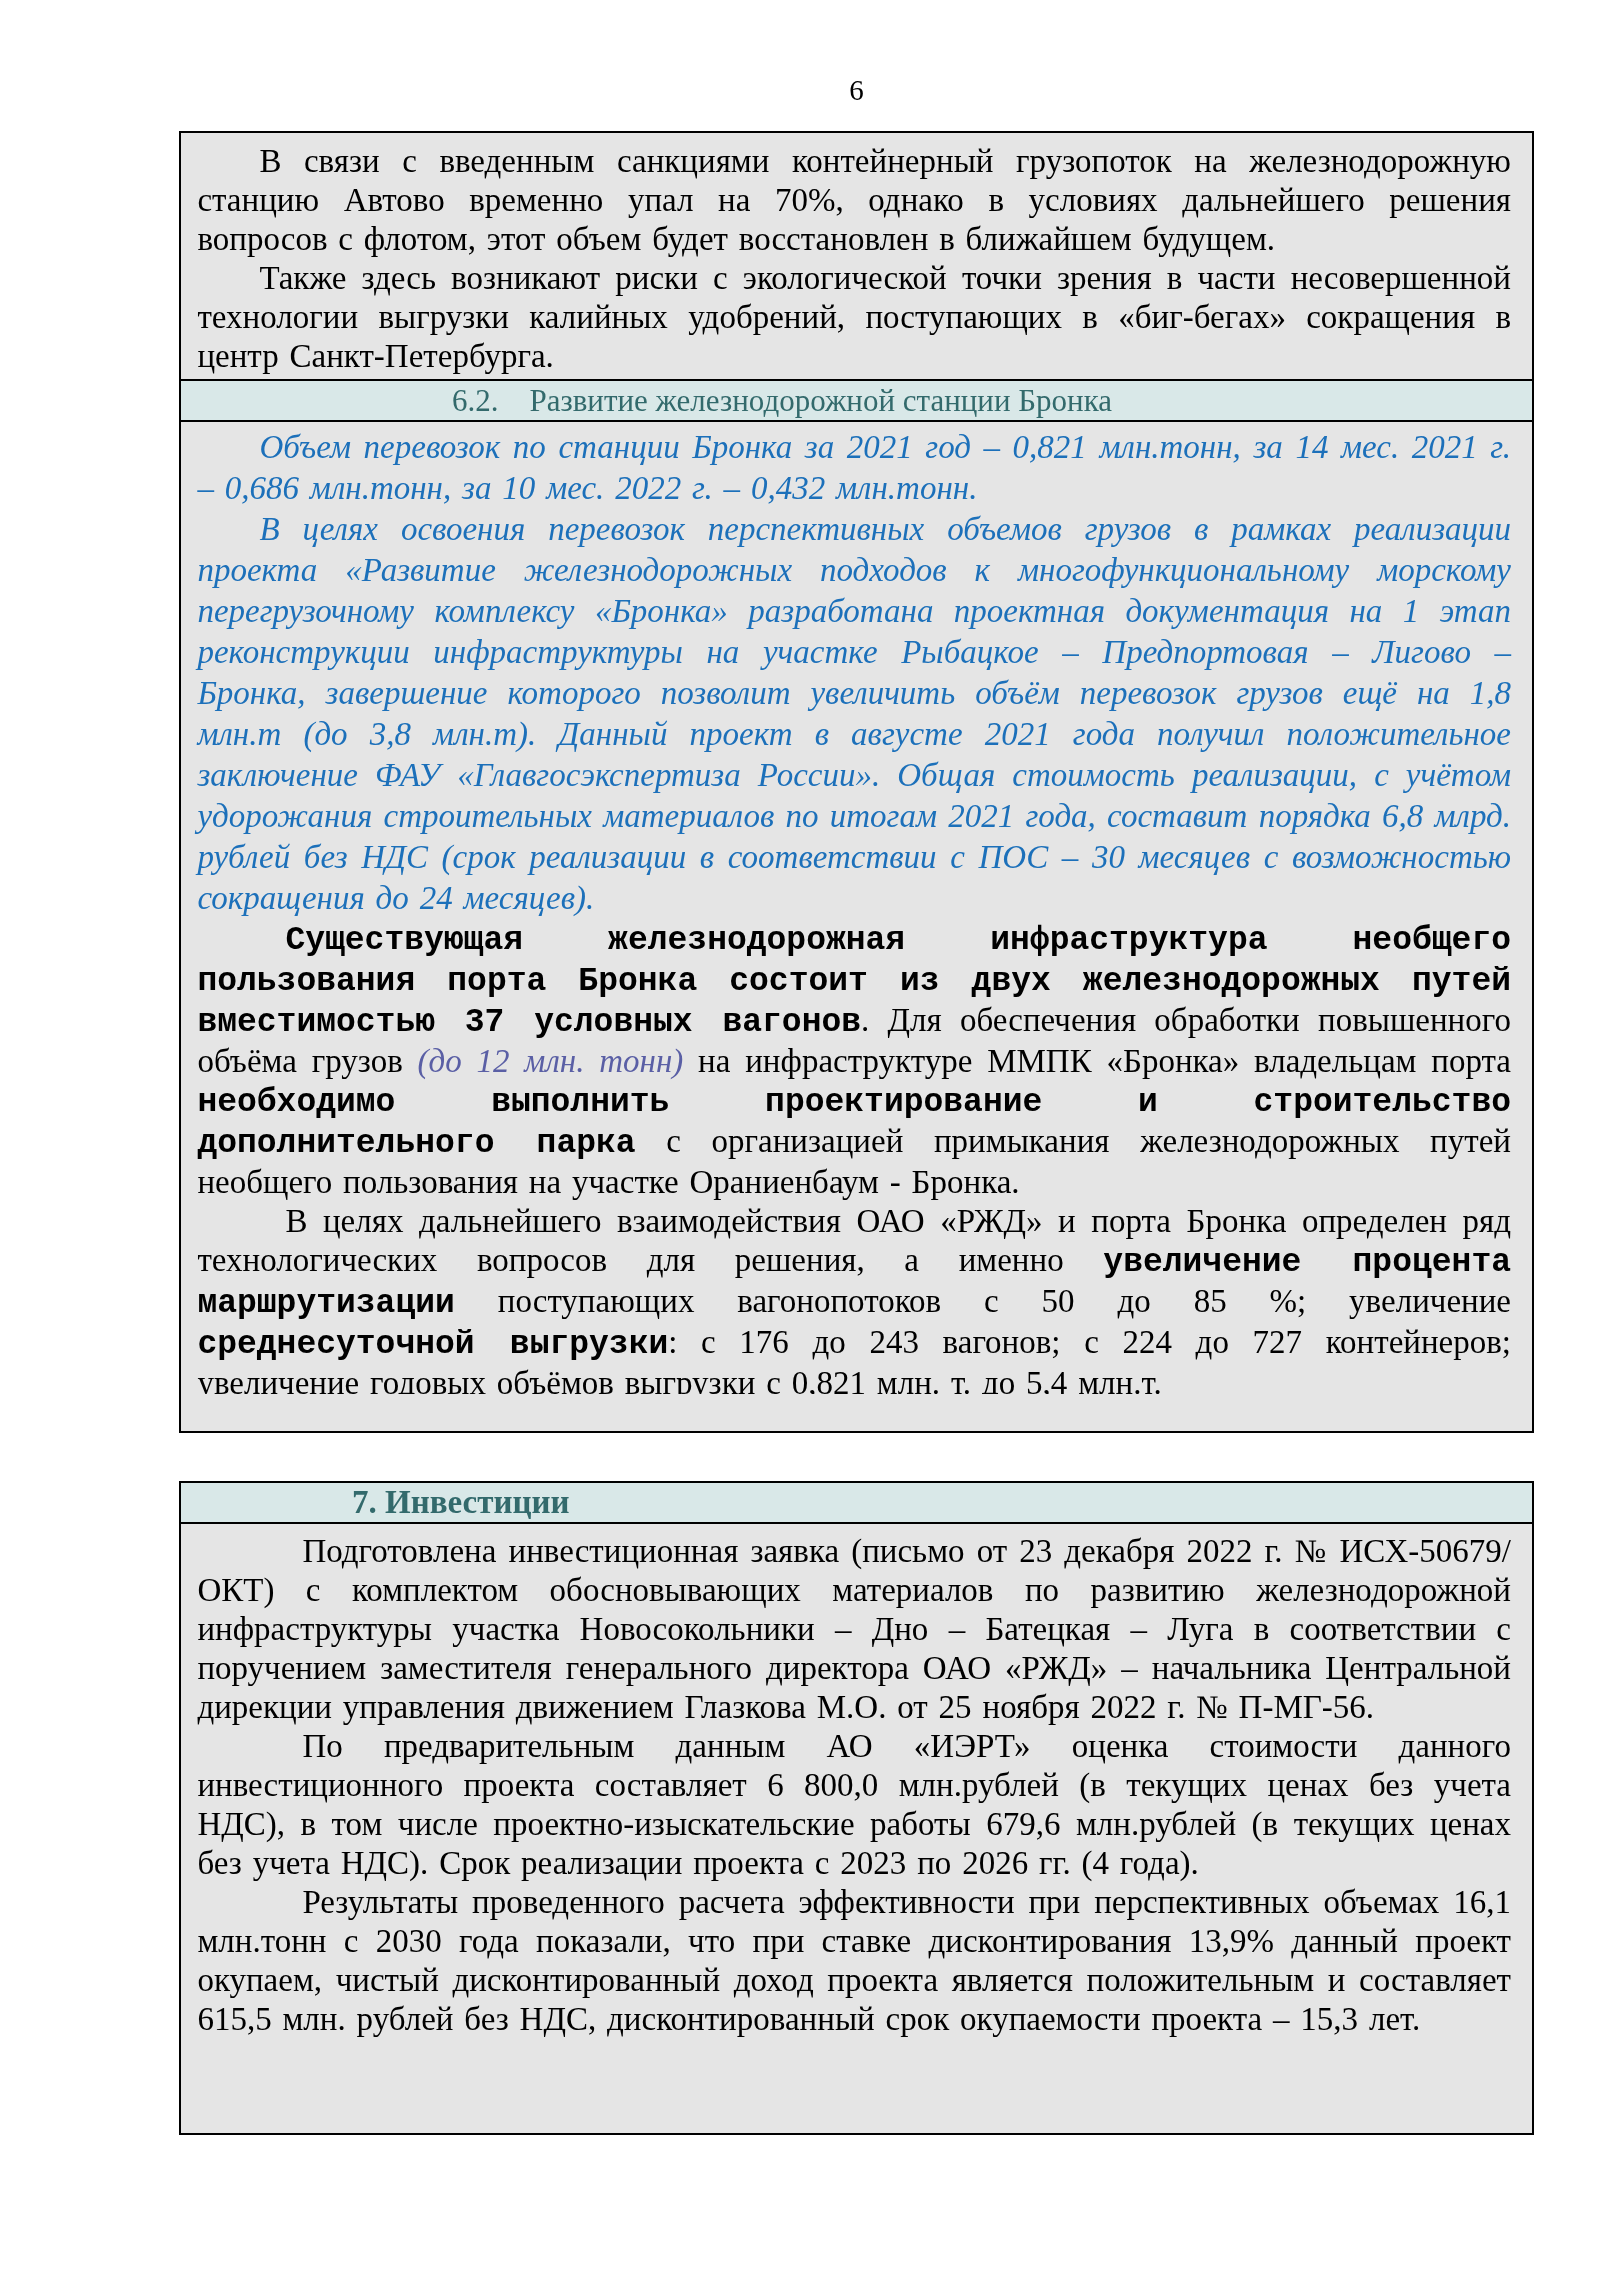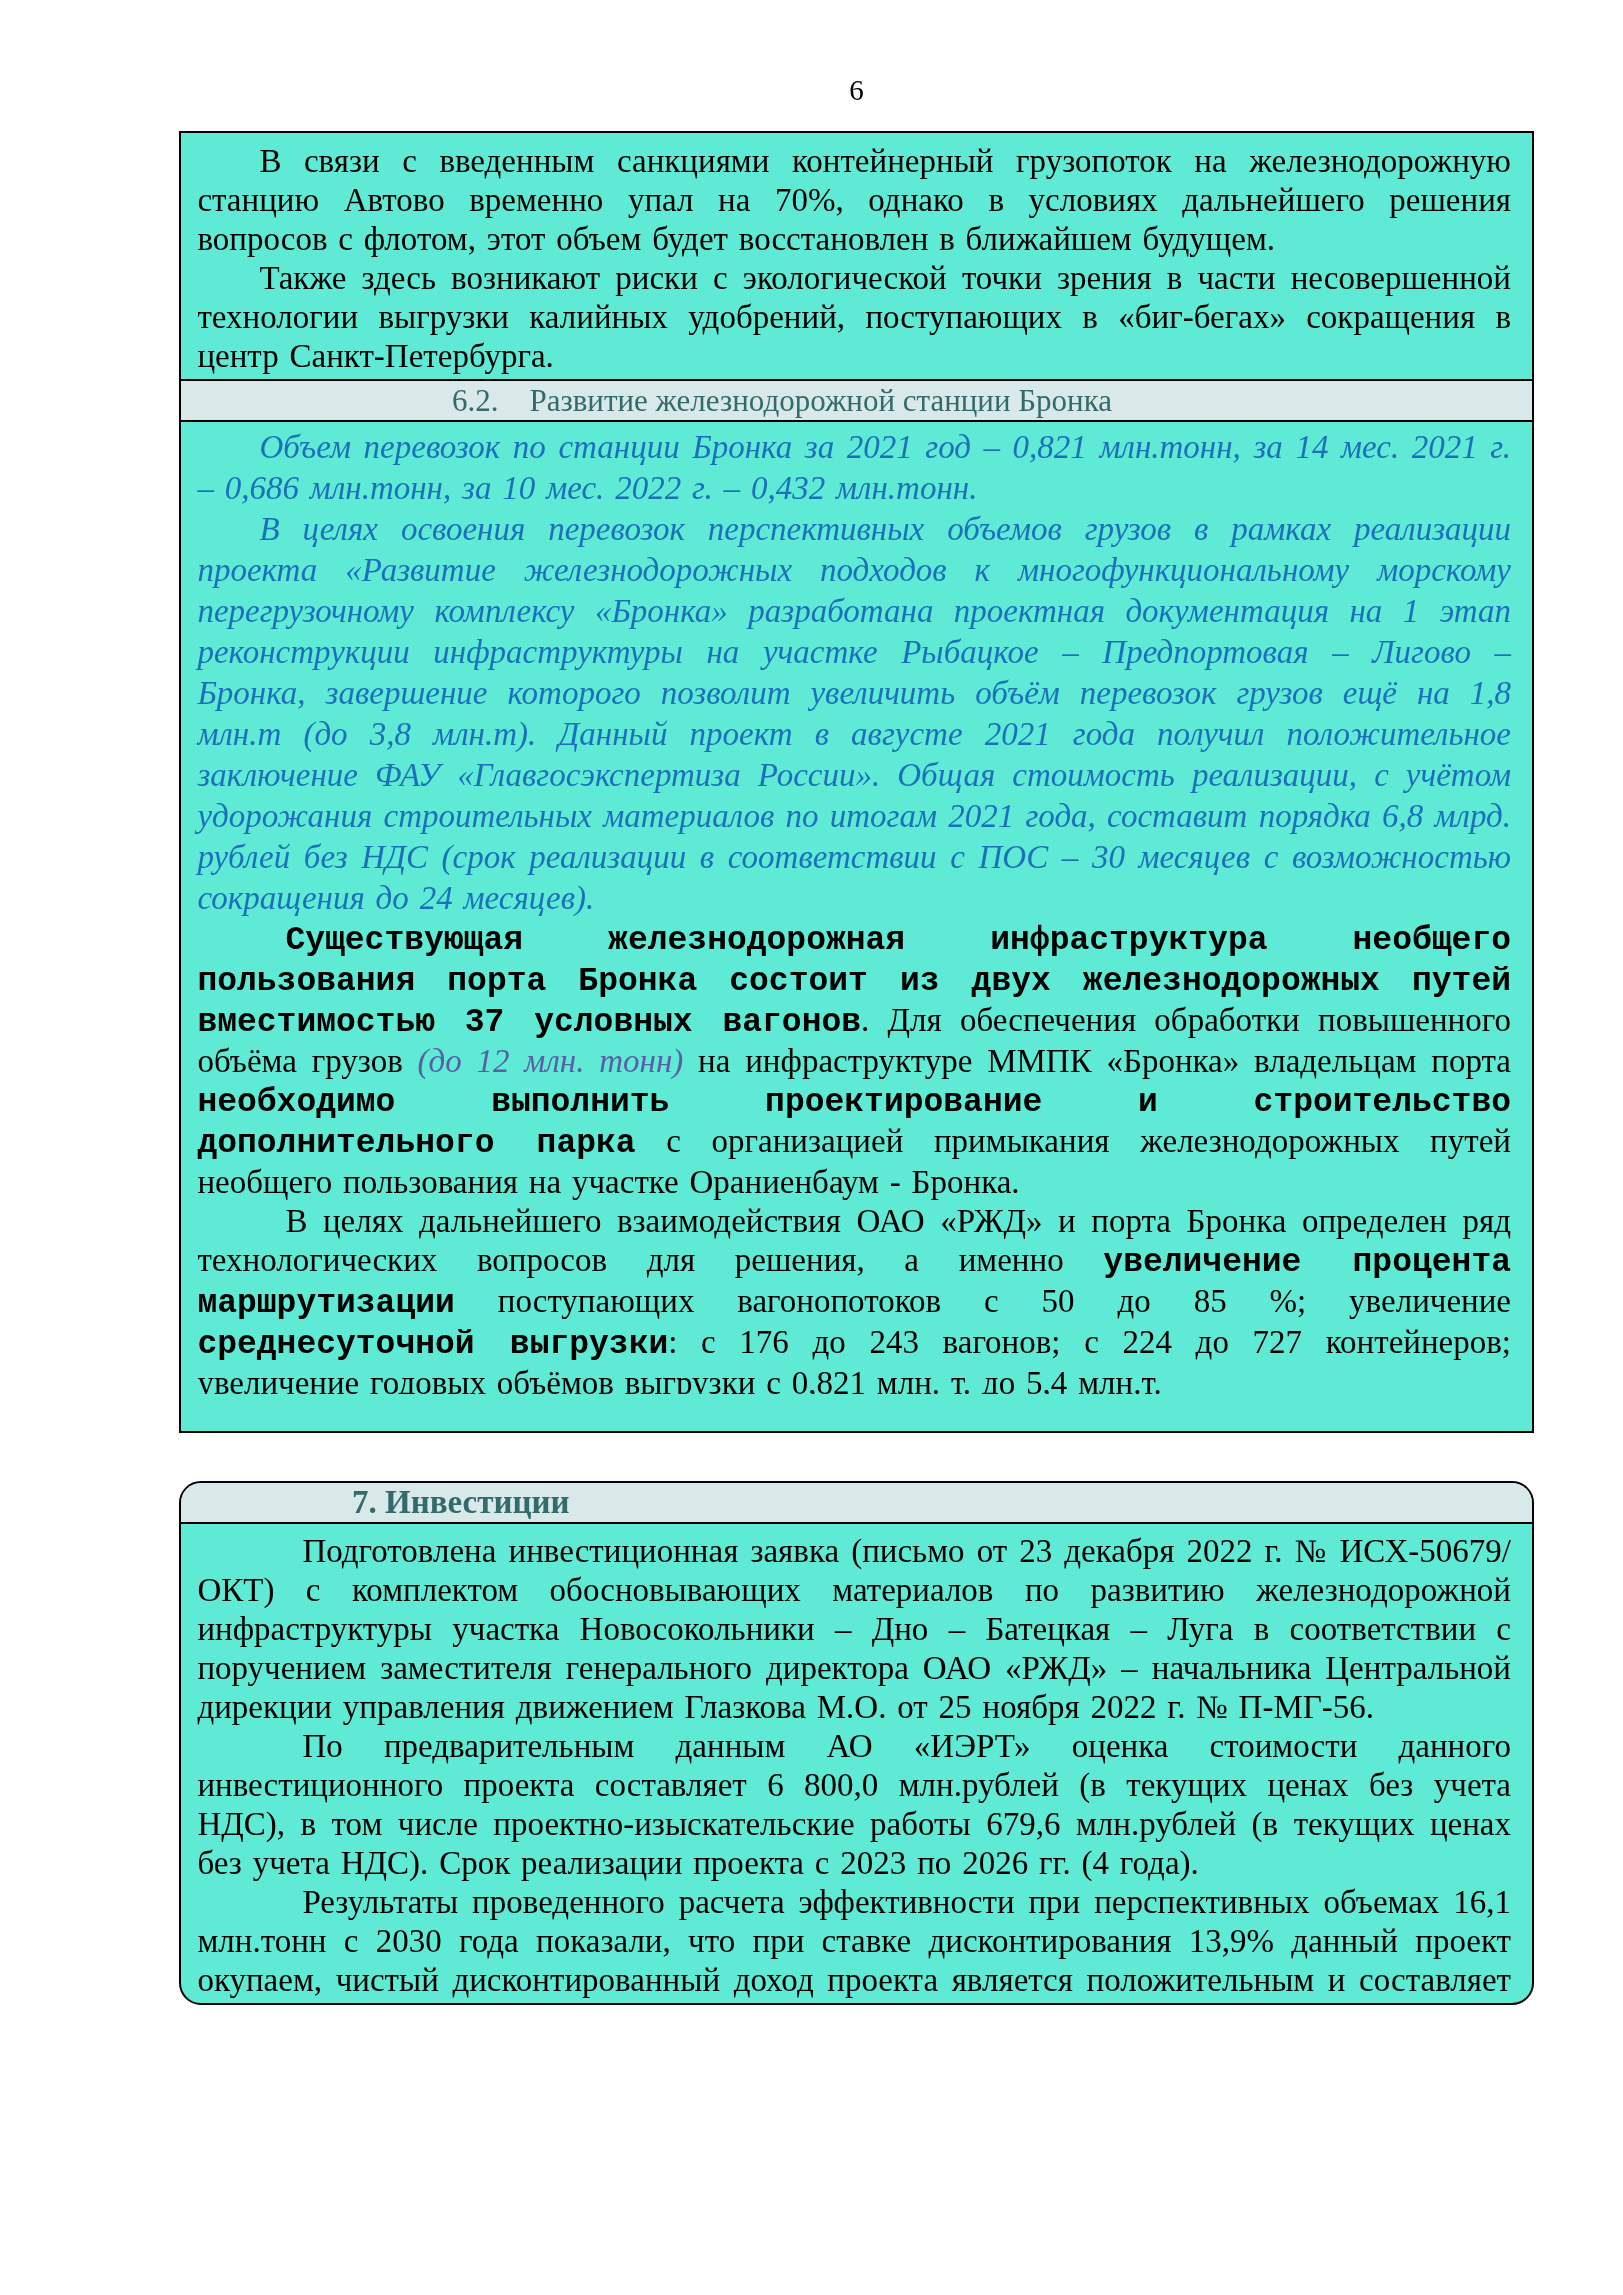--- a/index.html
+++ b/index.html
@@ -20,25 +20,25 @@
     text-align:center;
     font-size:29px;
     line-height:34px;
   }
   .box{
     position:absolute;
     left:179px;
     width:1355px;
     border:2px solid #000000;
     box-sizing:border-box;
-    background:#5eead4;
+    background:#e5e5e5;
     overflow:hidden;
   }
   #box1{ top:131px;  height:1302px; }
-  #box2{ top:1481px; height:524px;border-radius:22px; }
+  #box2{ top:1481px; height:654px; }
 
   .cell{
     box-sizing:border-box;
     overflow:hidden;
     padding:0 21px 0 16.4px;
   }
   .cell-top{  height:246px; padding-top:9.2px; }
   .cell-main{ height:972px; padding-top:5.2px; }
   .cell-inv{  height:607px; padding-top:7.9px; }
 

